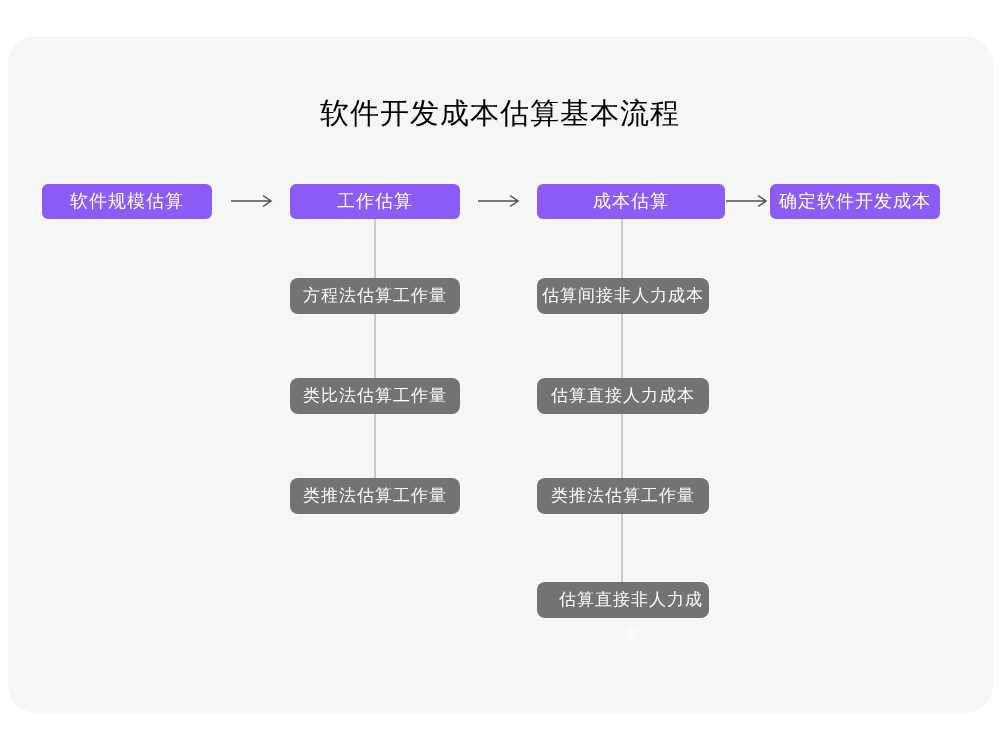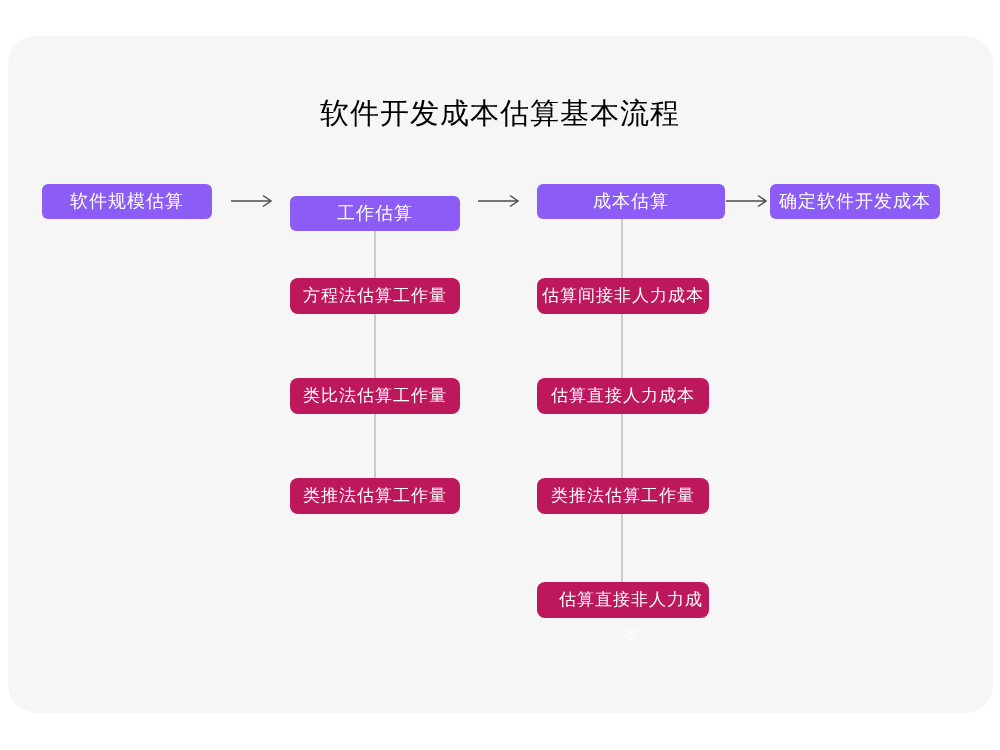--- a/index.html
+++ b/index.html
@@ -18,30 +18,30 @@
     text-align: center; font-size: 29px; font-weight: 400;
     color: #000000; letter-spacing: 1px; z-index: 3;
   }
   .stage-node {
     position: absolute; top: 184px; height: 35px; line-height: 35px;
     background: #8b5cf6; color: #ffffff; border-radius: 6px;
     text-align: center; font-size: 18px; letter-spacing: 1px; z-index: 2;
   }
   .sub-node {
     position: absolute; height: 36px; line-height: 36px; width: 170px;
-    background: #be185d; color: #fdfdfd; border-radius: 8px;
+    background: #737373; color: #fdfdfd; border-radius: 8px;
     text-align: center; font-size: 17px; letter-spacing: 1px; z-index: 2;
   }
   .arrow { position: absolute; top: 194px; width: 44px; height: 14px; z-index: 2; }
   .arrow svg { display: block; }
   .vline { position: absolute; width: 2px; background: #cbcbcb; z-index: 1; }
   .vline-work { left: 374px; top: 219px; height: 277px; }
   .vline-cost { left: 621px; top: 219px; height: 381px; }
   .s0 { left: 42px;  width: 170px; }
-  .s1 { left: 290px; width: 170px; margin-top: 12px; }
+  .s1 { left: 290px; width: 170px; }
   .s2 { left: 537px; width: 188px; }
   .s3 { left: 770px; width: 170px; }
   .a0 { left: 230px; }
   .a1 { left: 477px; }
   .a2 { left: 725px; }
   .wcol { left: 290px; }
   .ccol { left: 537px; width: 172px; border-radius: 8px; }
   .r0 { top: 278px; }
   .r1 { top: 378px; }
   .r2 { top: 478px; }

